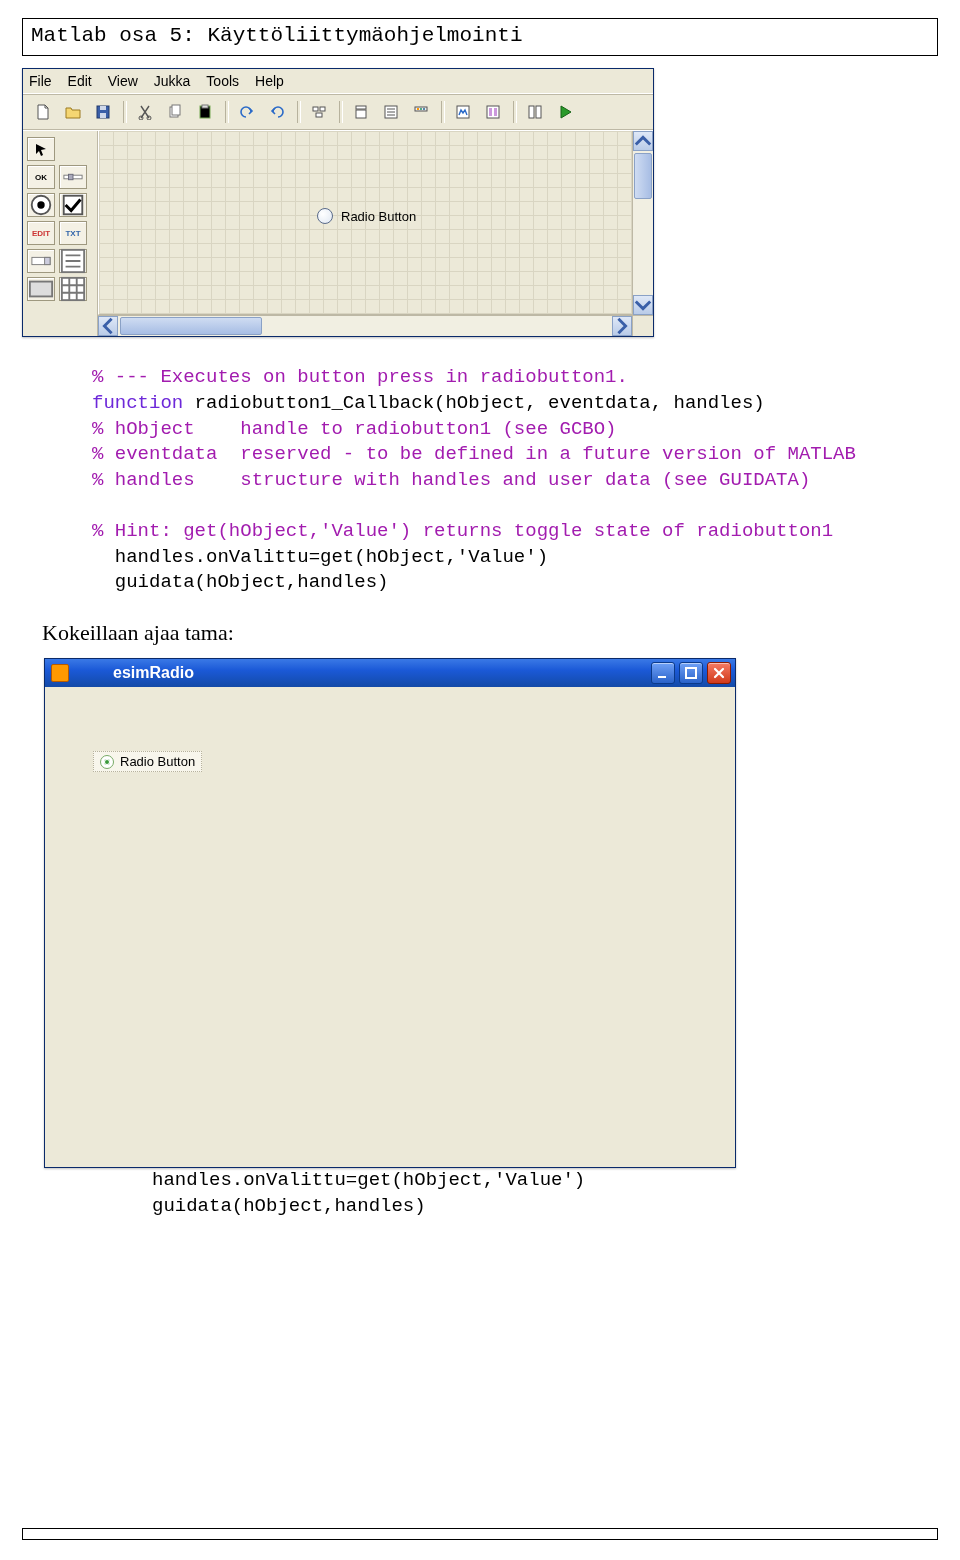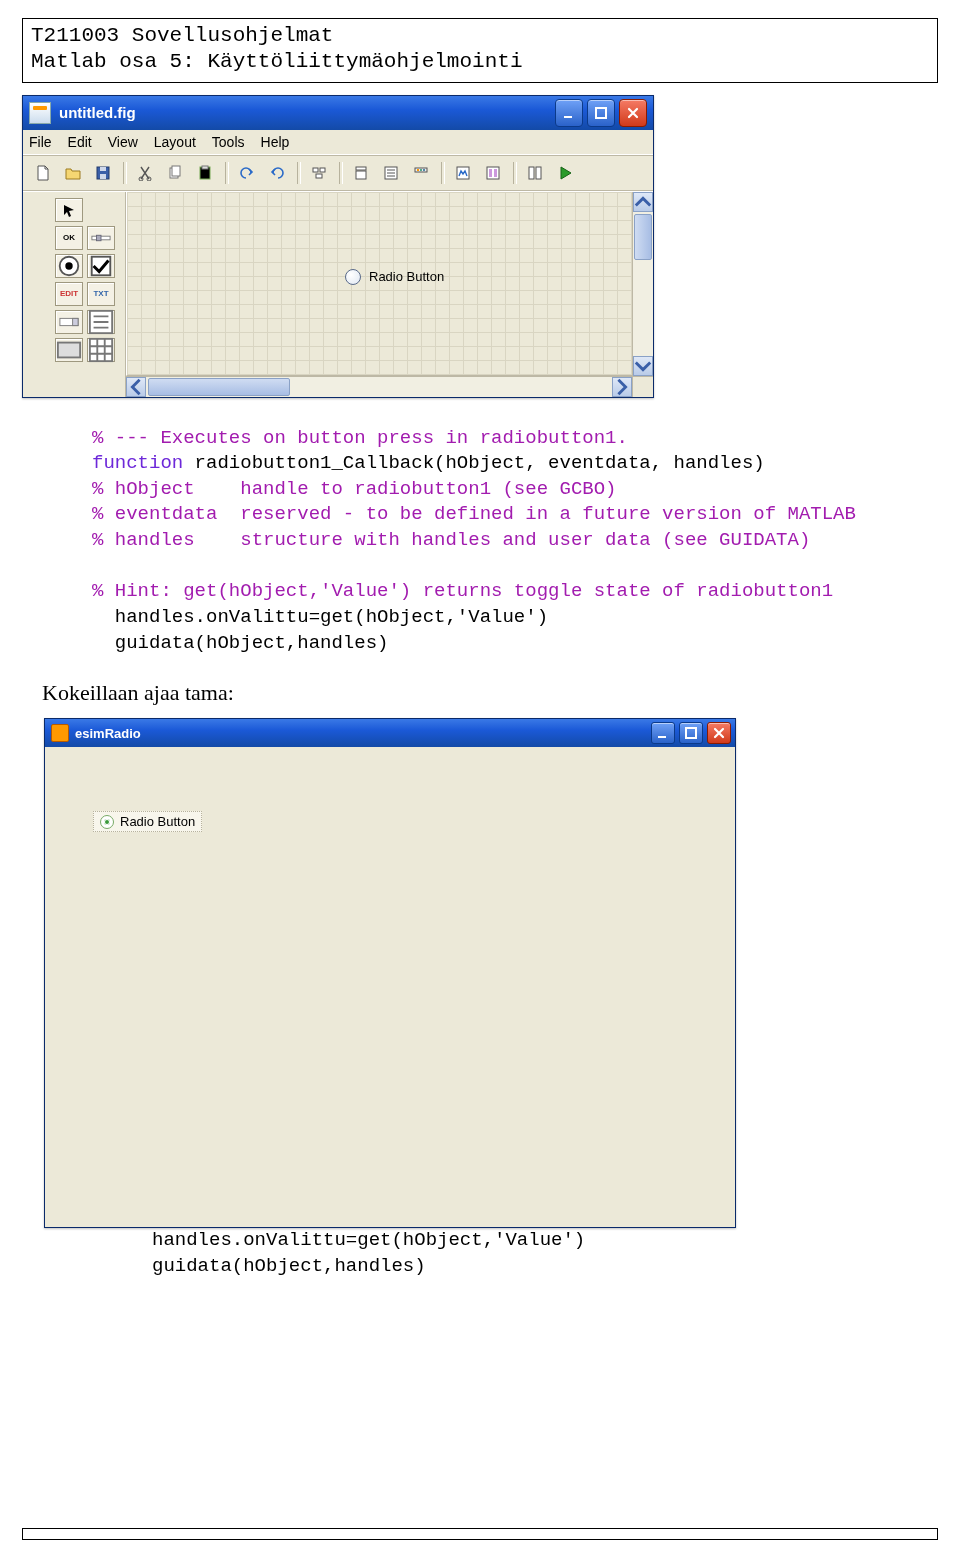--- a/index.html
+++ b/index.html
@@ -123,21 +123,20 @@
     border-left: 1px solid #b7b29d;
     border-right: 1px solid #fff;
     margin: 0 4px;
   }
   .tb-btn svg { width:16px; height:16px; }
 
   .guide-body {
     display: flex;
     height: 205px;
     border-top: 1px solid #fff;
-    padding-left: 28px;
   }
   .palette {
     width: 66px;
     background: #ece9d8;
     border-right: 1px solid #bdb8a5;
     padding: 6px 4px;
     display: flex;
     flex-direction: column;
     gap: 4px;
   }
@@ -260,21 +259,21 @@
     background: linear-gradient(#3a79e6, #1b59d7 40%, #134aa7);
     display:flex; align-items:center;
     padding:0 4px 0 6px;
     color:#fff;
   }
   .esim-titlebar .win-btn { width:22px; height:20px; border-radius:3px; }
   .esim-title-icon {
     width:16px; height:16px; margin-right:6px;
     background:#f90; border:1px solid #b55a00; border-radius:2px;
   }
-  .esim-title { flex:1; font-size:13px; font-weight:bold; }
+  .esim-title { flex:1; font-size:16px; font-weight:bold;margin-left:38px; }
   .esim-body { height: 480px; position:relative; }
   .esim-radio {
     position:absolute; left:48px; top:64px;
     display:flex; align-items:center; gap:6px;
     font-size:13px;
     background:#f8f6ec;
     border:1px dotted #b7b29d;
     padding:2px 6px;
     cursor:pointer;
   }
@@ -290,50 +289,30 @@
     box-shadow:0 0 0 1px #fff inset;
   }
 
 </style>
 </head>
 <body>
 
 <div class="page">
 
   <div class="header-box">
-    <div>T211003 Sovellusohjelmat</div>
     <div>Matlab osa 5: Käyttöliittymäohjelmointi</div>
   </div>
 
   <div class="guide-window">
-    <div class="guide-titlebar">
-      <div class="guide-title-icon"></div>
-      <div class="guide-title">untitled.fig</div>
-      <div class="win-btn">
-        <svg viewBox="0 0 14 14">
-            <rect x="2" y="10" width="8" height="2" fill="#fff"></rect>
-          </svg>
-      </div>
-      <div class="win-btn">
-        <svg viewBox="0 0 14 14">
-            <rect x="2" y="2" width="10" height="10" fill="none" stroke="#fff" stroke-width="2"></rect>
-          </svg>
-      </div>
-      <div class="win-btn close">
-        <svg viewBox="0 0 14 14">
-            <path d="M3 3 L11 11 M11 3 L3 11" stroke="#fff" stroke-width="2.2" stroke-linecap="round"></path>
-          </svg>
-      </div>
-    </div>
 
     <div class="guide-menubar">
       <span>File</span>
       <span>Edit</span>
       <span>View</span>
-      <span>Layout</span>
+      <span>Jukka</span>
       <span>Tools</span>
       <span>Help</span>
     </div>
 
     <div class="guide-toolbar">
       <div class="tb-btn">
           <svg viewBox="0 0 16 16">
             <path d="M3 1 h7 l3 3 v11 h-10 z" fill="#fff" stroke="#555"></path>
             <path d="M10 1 v3 h3" fill="none" stroke="#555"></path>
           </svg>

